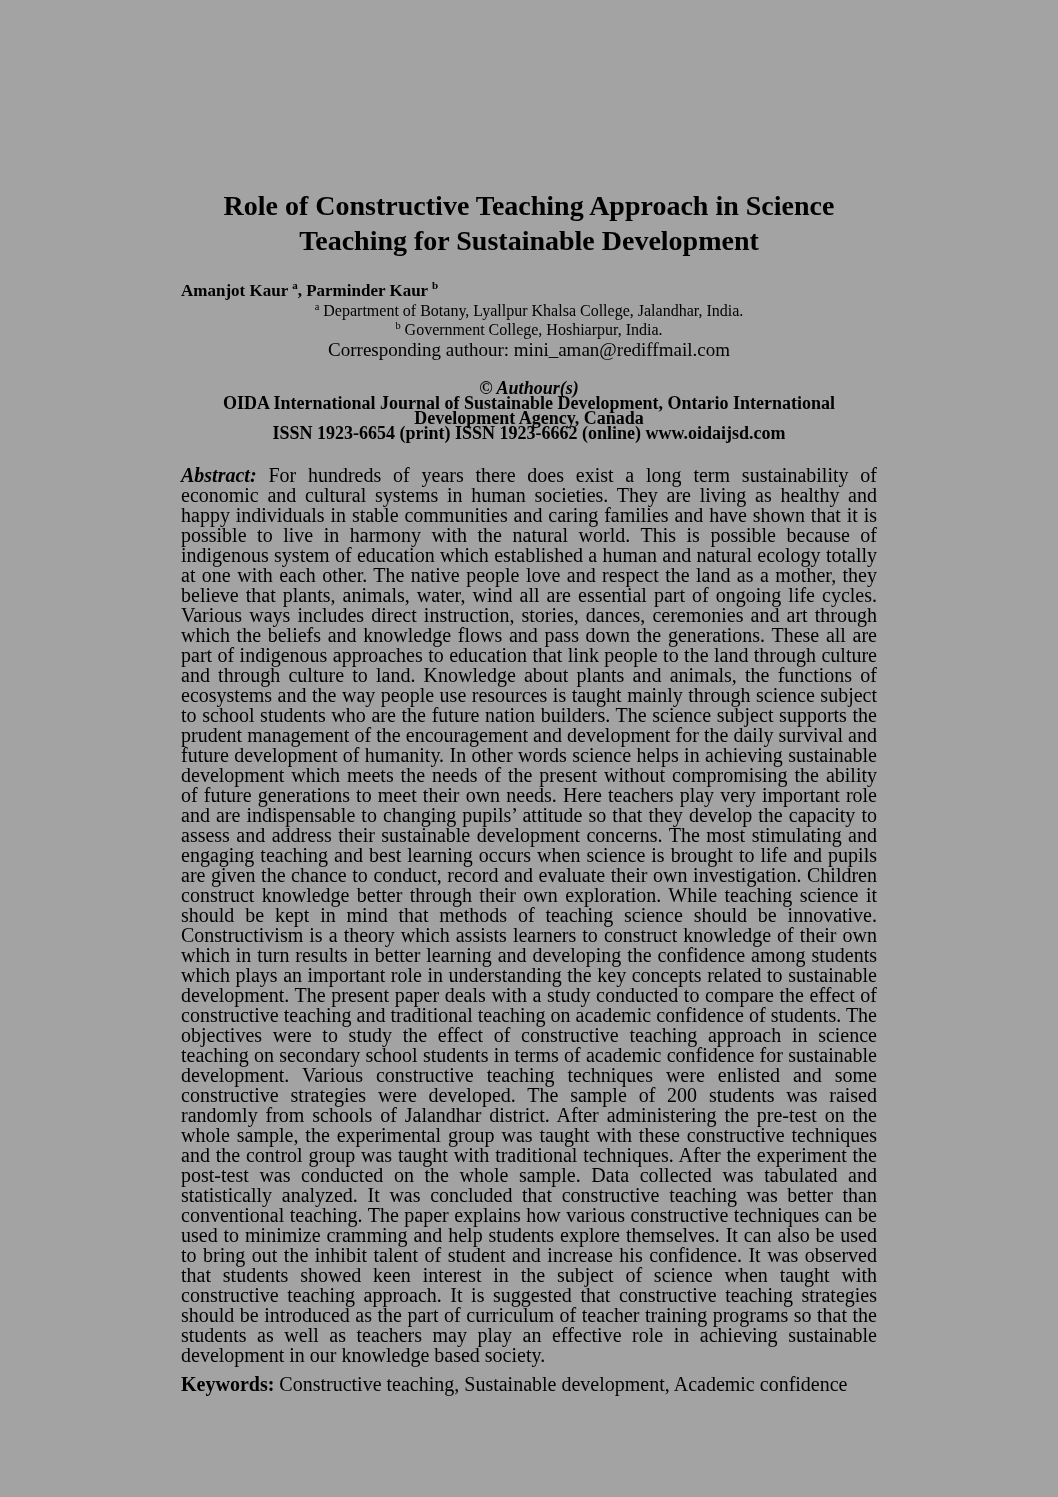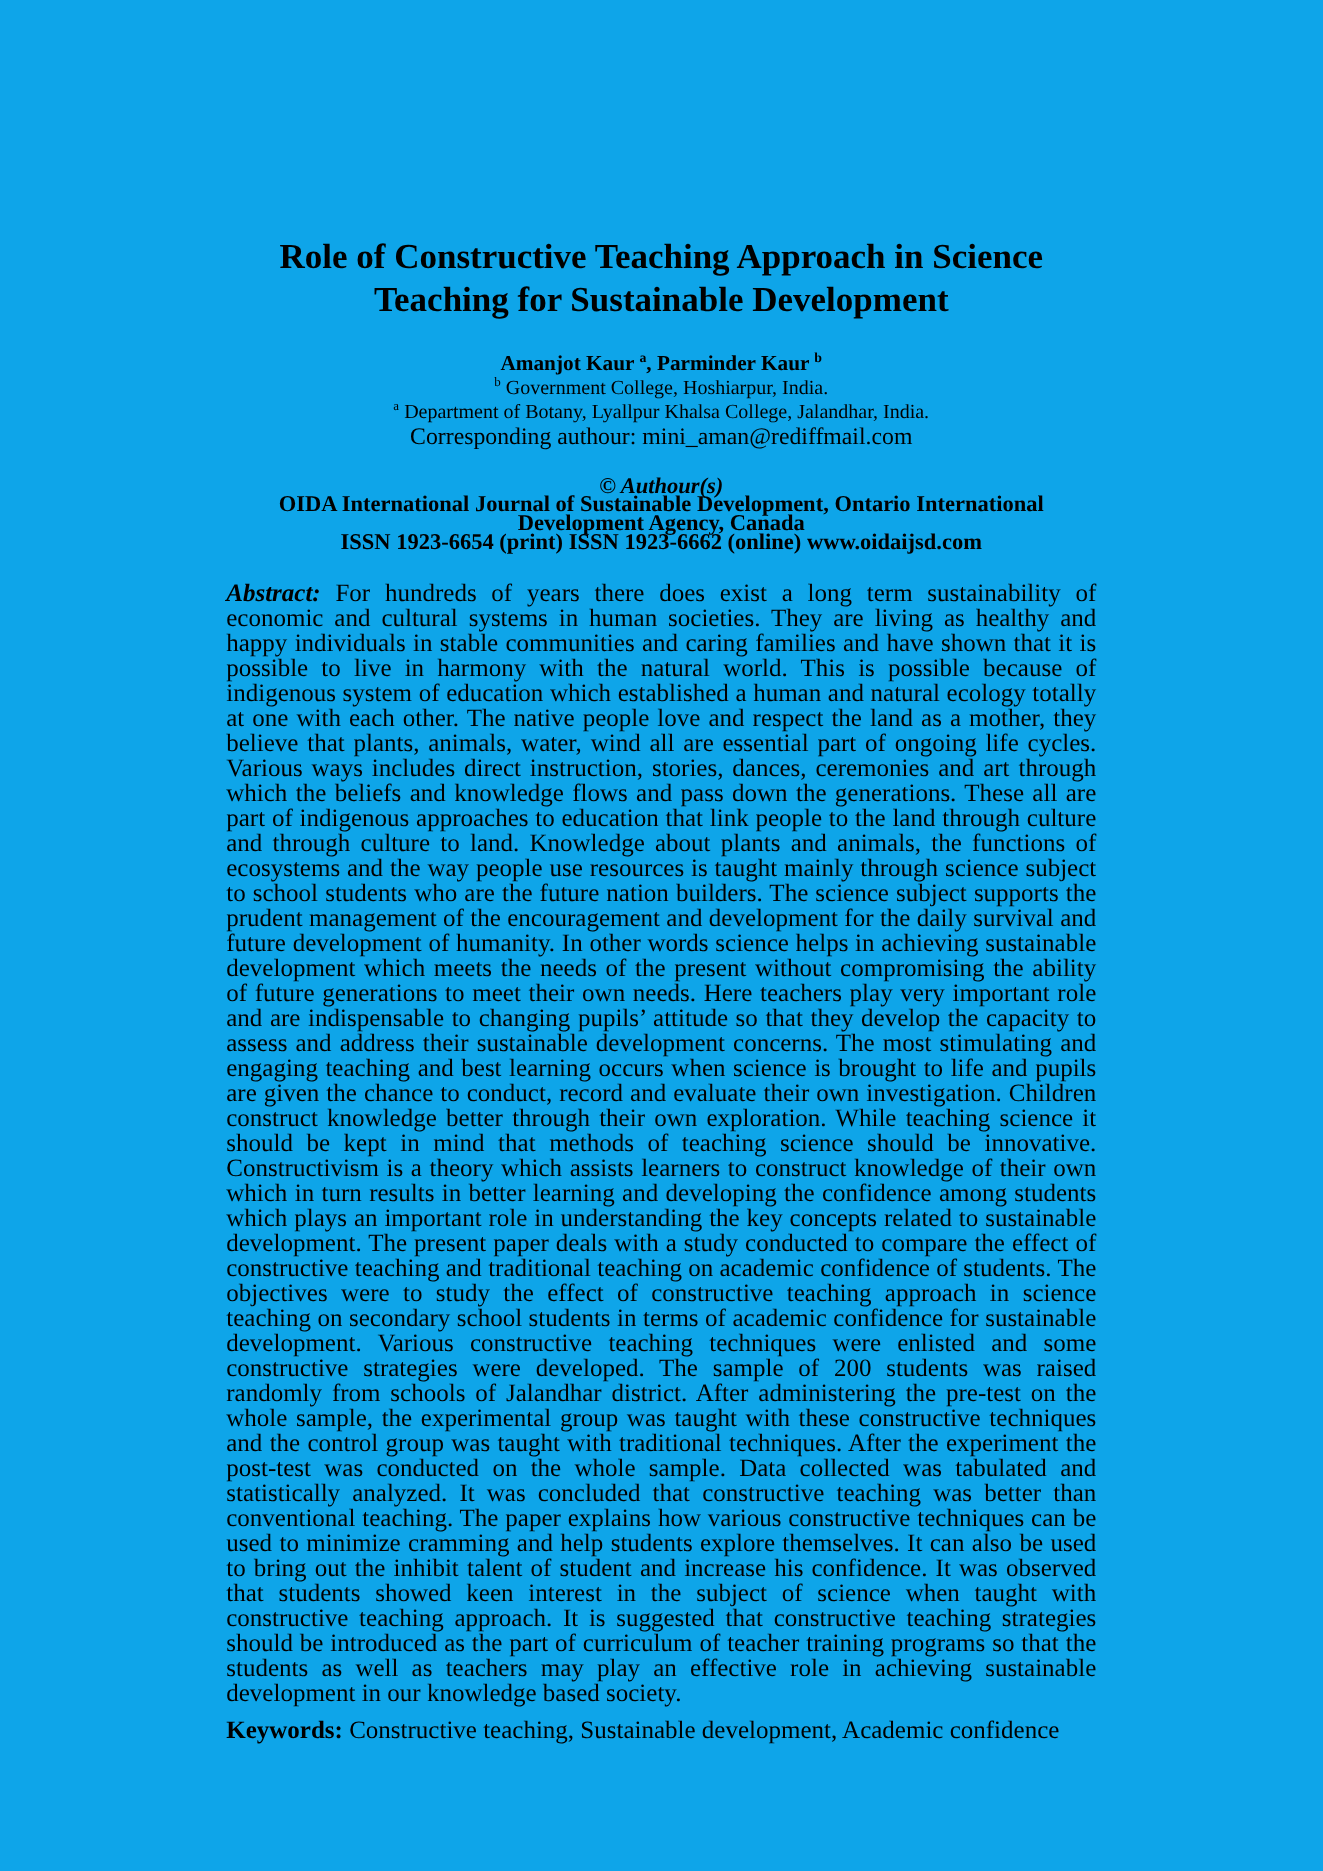--- a/index.html
+++ b/index.html
@@ -4,41 +4,40 @@
 <style>
   html, body {
     margin: 0;
     padding: 0;
     background: #ffffff;
   }
   .page {
     position: relative;
     width: 1058px;
     height: 1497px;
-    background: #0ea5e9;
+    background: #a3a3a3;
     color: #000000;
     font-family: "Liberation Serif", "DejaVu Serif", serif;
     box-sizing: border-box;
     padding-top: 188px;
     overflow: hidden;
   }
   .content {
     width: 696px;
     margin: 0 auto;
   }
   .title {
     font-size: 28px;
     font-weight: bold;
     text-align: center;
     line-height: 35px;
     margin: 0;
   }
   .title .tline { display: block; }
   .authors {
-    text-align: center;
     font-weight: bold;
     font-size: 17px;
     line-height: 20px;
     margin-top: 23px;
   }
   .affil {
     text-align: center;
     font-size: 16px;
     line-height: 19px;
   }
@@ -83,23 +82,23 @@
 <div class="page">
   <div class="content">
 
     <h1 class="title">
       <span class="tline">Role of Constructive Teaching Approach in Science</span>
       <span class="tline">Teaching for Sustainable Development</span>
     </h1>
 
     <div class="authors"><span>Amanjot Kaur</span> <sup>a</sup><span>, </span><span>Parminder Kaur</span> <sup>b</sup></div>
 
+    <div class="affil"><sup>a</sup> <span>Department of Botany, Lyallpur Khalsa College, Jalandhar, India.</span></div>
+
     <div class="affil"><sup>b</sup> <span>Government College, Hoshiarpur, India.</span></div>
-
-    <div class="affil"><sup>a</sup> <span>Department of Botany, Lyallpur Khalsa College, Jalandhar, India.</span></div>
 
     <div class="corresponding">Corresponding authour: mini_aman@rediffmail.com</div>
 
     <div class="publisher">
       <div class="pub-copyright">© Authour(s)</div>
       <div>OIDA International Journal of Sustainable Development, Ontario International Development Agency, Canada</div>
       <div>ISSN 1923-6654 (print) ISSN 1923-6662 (online) www.oidaijsd.com</div>
     </div>
 
     <p class="abstract"><span class="abstract-label">Abstract:</span> <span>For hundreds of years there does exist a long term sustainability of economic and cultural systems in human societies. They are living as healthy and happy individuals in stable communities and caring families and have shown that it is possible to live in harmony with the natural world. This is possible because of indigenous system of education which established a human and natural ecology totally at one with each other. The native people love and respect the land as a mother, they believe that plants, animals, water, wind all are essential part of ongoing life cycles. Various ways includes direct instruction, stories, dances, ceremonies and art through which the beliefs and knowledge flows and pass down the generations. These all are part of indigenous approaches to education that link people to the land through culture and through culture to land. Knowledge about plants and animals, the functions of ecosystems and the way people use resources is taught mainly through science subject to school students who are the future nation builders. The science subject supports the prudent management of the encouragement and development for the daily survival and future development of humanity. In other words science helps in achieving sustainable development which meets the needs of the present without compromising the ability of future generations to meet their own needs. Here teachers play very important role and are indispensable to changing pupils’ attitude so that they develop the capacity to assess and address their sustainable development concerns. The most stimulating and engaging teaching and best learning occurs when science is brought to life and pupils are given the chance to conduct, record and evaluate their own investigation. Children construct knowledge better through their own exploration. While teaching science it should be kept in mind that methods of teaching science should be innovative. Constructivism is a theory which assists learners to construct knowledge of their own which in turn results in better learning and developing the confidence among students which plays an important role in understanding the key concepts related to sustainable development. The present paper deals with a study conducted to compare the effect of constructive teaching and traditional teaching on academic confidence of students. The objectives were to study the effect of constructive teaching approach in science teaching on secondary school students in terms of academic confidence for sustainable development. Various constructive teaching techniques were enlisted and some constructive strategies were developed. The sample of 200 students was raised randomly from schools of Jalandhar district. After administering the pre-test on the whole sample, the experimental group was taught with these constructive techniques and the control group was taught with traditional techniques. After the experiment the post-test was conducted on the whole sample. Data collected was tabulated and statistically analyzed. It was concluded that constructive teaching was better than conventional teaching. The paper explains how various constructive techniques can be used to minimize cramming and help students explore themselves. It can also be used to bring out the inhibit talent of student and increase his confidence. It was observed that students showed keen interest in the subject of science when taught with constructive teaching approach. It is suggested that constructive teaching strategies should be introduced as the part of curriculum of teacher training programs so that the students as well as teachers may play an effective role in achieving sustainable development in our knowledge based society.</span></p>

